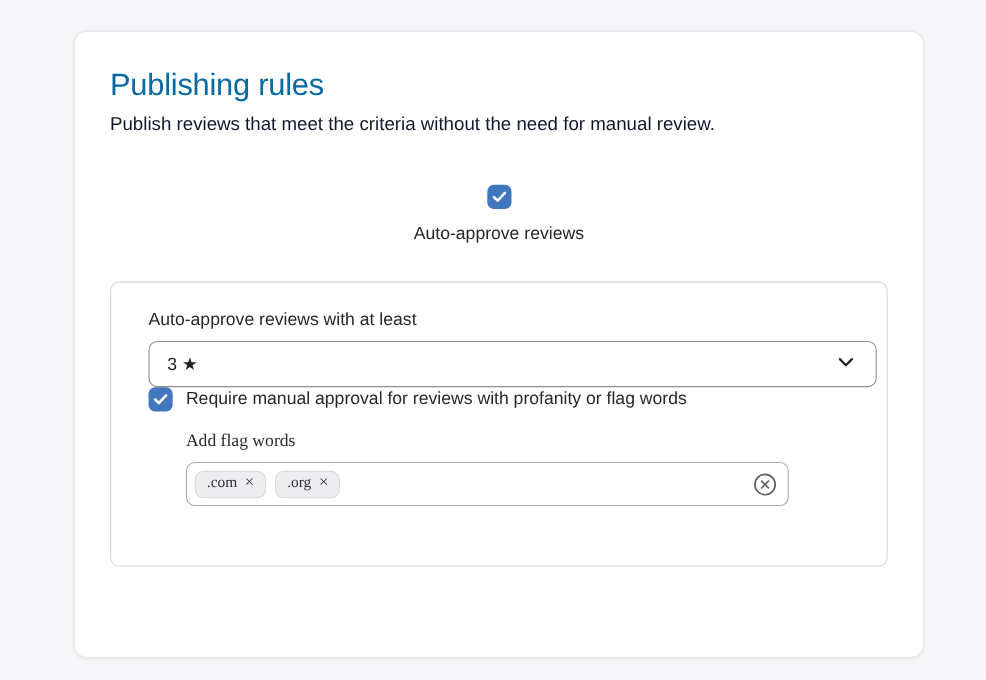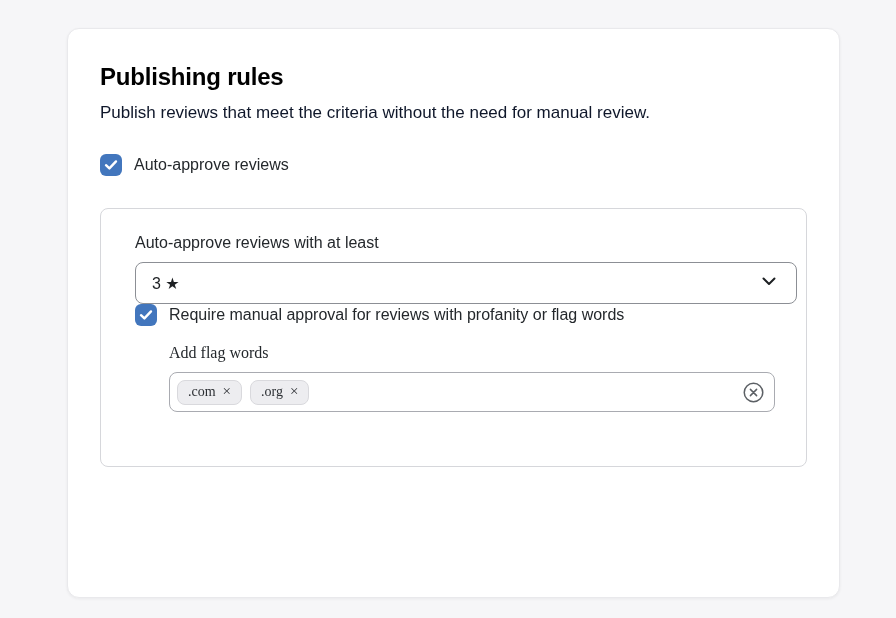--- a/index.html
+++ b/index.html
@@ -14,38 +14,38 @@
     position: absolute;
     left: 67px; top: 28px;
     width: 773px; height: 570px;
     background: #ffffff;
     border: 1px solid #e9e9ec;
     border-radius: 12px;
     box-shadow: 0 1px 3px rgba(26,28,32,0.06);
     padding: 33px 32px 32px 32px;
   }
   .title {
-    font-size: 24px;
+    font-size: 28px;
     line-height: 30px;
-    font-weight: 700;
-    color: #000000;
+    font-weight: 400;
+    color: #0369a1;
     letter-spacing: -0.2px;
   }
   .subtitle {
     margin-top: 9px;
     font-size: 17px;
     line-height: 24px;
     color: #0f172a;
   }
   .check-row {
     display: flex;
     align-items: center;
     gap: 12px;
   }
-  .row-top { margin-top: 29px; }
+  .row-top { margin-top: 43px; flex-direction: column; }
   .checkbox {
     width: 22px; height: 22px;
     flex: 0 0 22px;
     border-radius: 6px;
     background: #4276bd;
     display: flex;
     align-items: center;
     justify-content: center;
     cursor: pointer;
   }
@@ -87,21 +87,21 @@
   }
   .panel .check-row + .check-row { margin-top: 18px; }
   .panel-checks { margin-top: 46px; }
   .flag-section {
     margin-top: 17px;
     margin-left: 34px;
     font-family: Liberation Serif, serif;
   }
   .tag-field {
     margin-top: 9px;
-    width: 606px;
+    width: 548px;
     min-height: 40px;
     border: 1px solid #a9abb1;
     border-radius: 8px;
     background: #ffffff;
     display: flex;
     align-items: center;
     gap: 8px;
     padding: 6px 10px 6px 7px;
   }
   .tag {

